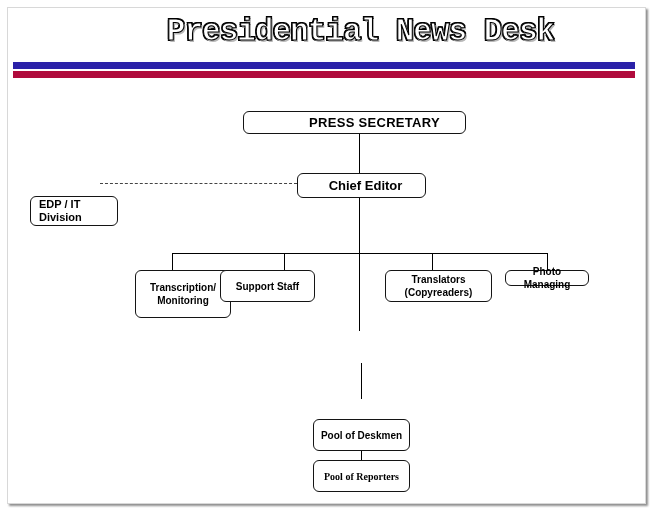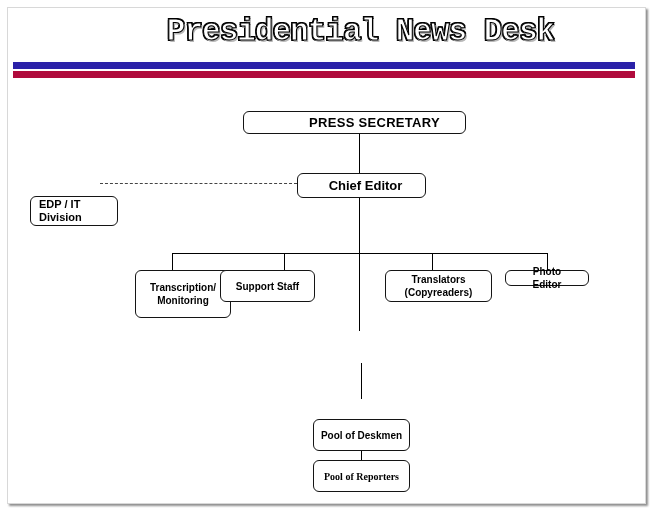--- a/index.html
+++ b/index.html
@@ -111,21 +111,21 @@
     <span>Support Staff</span>
   </div>
 
   <div class="node fs10" id="translators">
     <span>Translators</span>
     <span>(Copyreaders)</span>
   </div>
 
   <div class="node fs10" id="photo-section">
     <span>Photo</span>
-    <span>Editor</span>
+    <span>Managing</span>
   </div>
 
 
   <div class="node fs10" id="pool-deskmen">
     <span>Pool of Deskmen</span>
   </div>
 
   <div class="node fs10" id="pool-reporters">
     <span>Pool of Reporters</span>
   </div>

